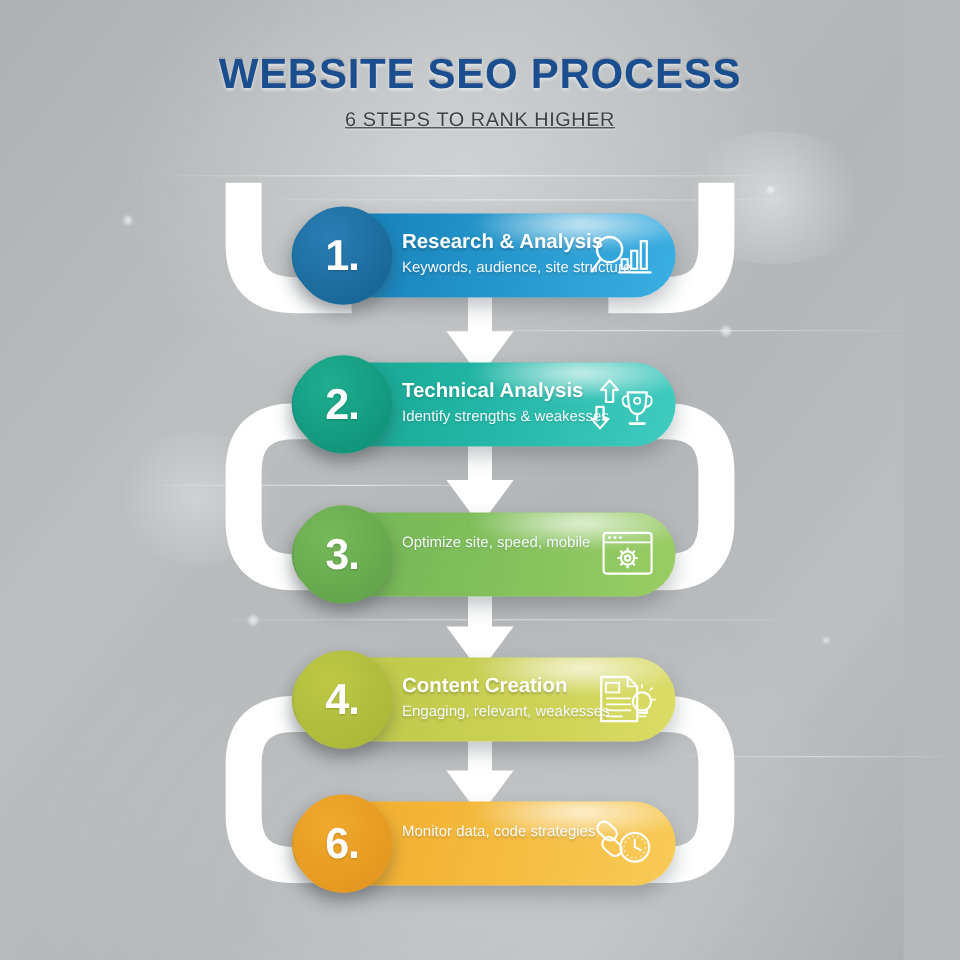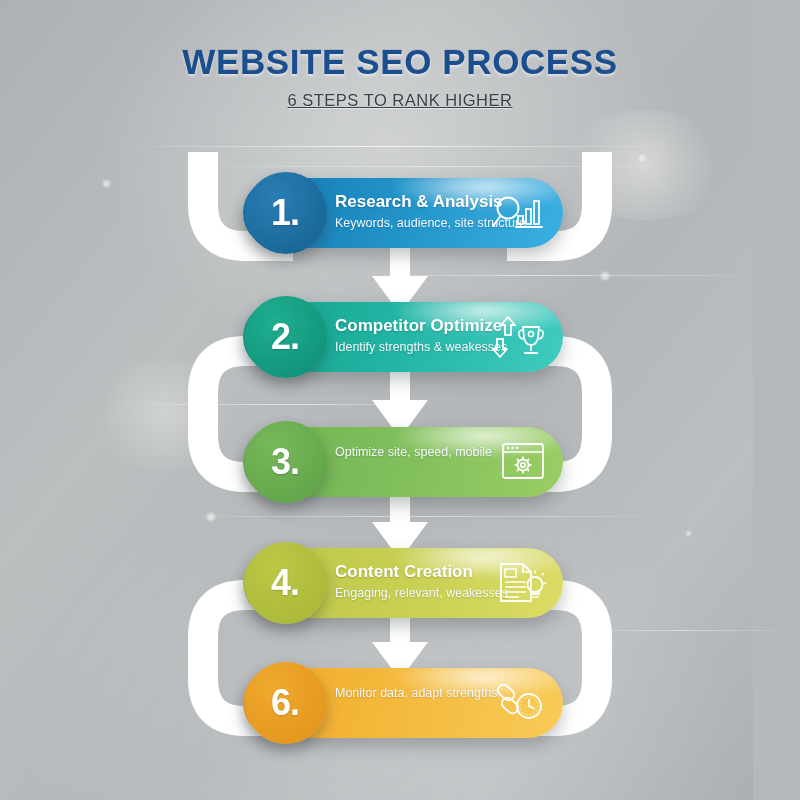--- a/index.html
+++ b/index.html
@@ -171,21 +171,21 @@
 
   <div class="step" style="left:243px;top:302px;width:320px;">
     <div class="pillshadow"></div>
     <div class="pill" style="background:linear-gradient(100deg,#13a089 0%,#23b6a6 50%,#41cbc0 100%);">
       <div class="sheen"></div>
     </div>
     <div class="numcircle" style="background:radial-gradient(circle at 36% 30%,#1fae8f,#0d8d74);">
       <span class="numtext">2.</span>
     </div>
     <div class="txtwrap">
-      <div class="steptitle">Competitor Optimize</div>
+      <div class="steptitle">Technical Analysis</div>
       <div class="stepsub">Identify strengths &amp; weakesses</div>
     </div>
     <div class="stepicon">
       <svg viewBox="0 0 56 44">
         <path d="M 17 2 L 24 10 L 20 10 L 20 20 L 14 20 L 14 10 L 10 10 Z" fill="none" stroke="#fff" stroke-width="1.8" stroke-linejoin="round"></path>
         <path d="M 9 42 L 2 34 L 6 34 L 6 24 L 12 24 L 12 34 L 16 34 Z" fill="none" stroke="#fff" stroke-width="1.8" stroke-linejoin="round"></path>
         <path d="M 32 12 L 48 12 L 47 22 Q 46 30 40 30 Q 34 30 33 22 Z" fill="none" stroke="#fff" stroke-width="1.8" stroke-linejoin="round"></path>
         <path d="M 32 15 Q 27 15 28 20 Q 29 24 33 24" fill="none" stroke="#fff" stroke-width="1.6"></path>
         <path d="M 48 15 Q 53 15 52 20 Q 51 24 47 24" fill="none" stroke="#fff" stroke-width="1.6"></path>
         <line x1="40" y1="30" x2="40" y2="36" stroke="#fff" stroke-width="1.8"></line>
@@ -261,21 +261,21 @@
 
   <div class="step" style="left:243px;top:668px;width:320px;">
     <div class="pillshadow"></div>
     <div class="pill" style="background:linear-gradient(100deg,#f0a828 0%,#f4ba3e 50%,#f8cb57 100%);">
       <div class="sheen"></div>
     </div>
     <div class="numcircle" style="background:radial-gradient(circle at 36% 30%,#f0a92d,#e0921c);">
       <span class="numtext">6.</span>
     </div>
     <div class="txtwrap">
-      <div class="stepsub">Monitor data, adapt strengths</div>
+      <div class="stepsub">Monitor data, code strategies</div>
     </div>
     <div class="stepicon">
       <svg viewBox="0 0 56 44">
         <g fill="none" stroke="#fff" stroke-width="1.8" stroke-linecap="round">
           <rect x="6" y="6" width="18" height="11" rx="5.5" transform="rotate(42 15 11.5)"></rect>
           <rect x="10" y="19" width="18" height="11" rx="5.5" transform="rotate(42 19 24.5)"></rect>
         </g>
         <circle cx="38" cy="25" r="12" fill="none" stroke="#fff" stroke-width="1.8"></circle>
         <circle cx="38" cy="25" r="9" fill="none" stroke="#fff" stroke-width="1" stroke-dasharray="1.4 2.6"></circle>
         <line x1="38" y1="25" x2="38" y2="18.5" stroke="#fff" stroke-width="1.7" stroke-linecap="round"></line>

